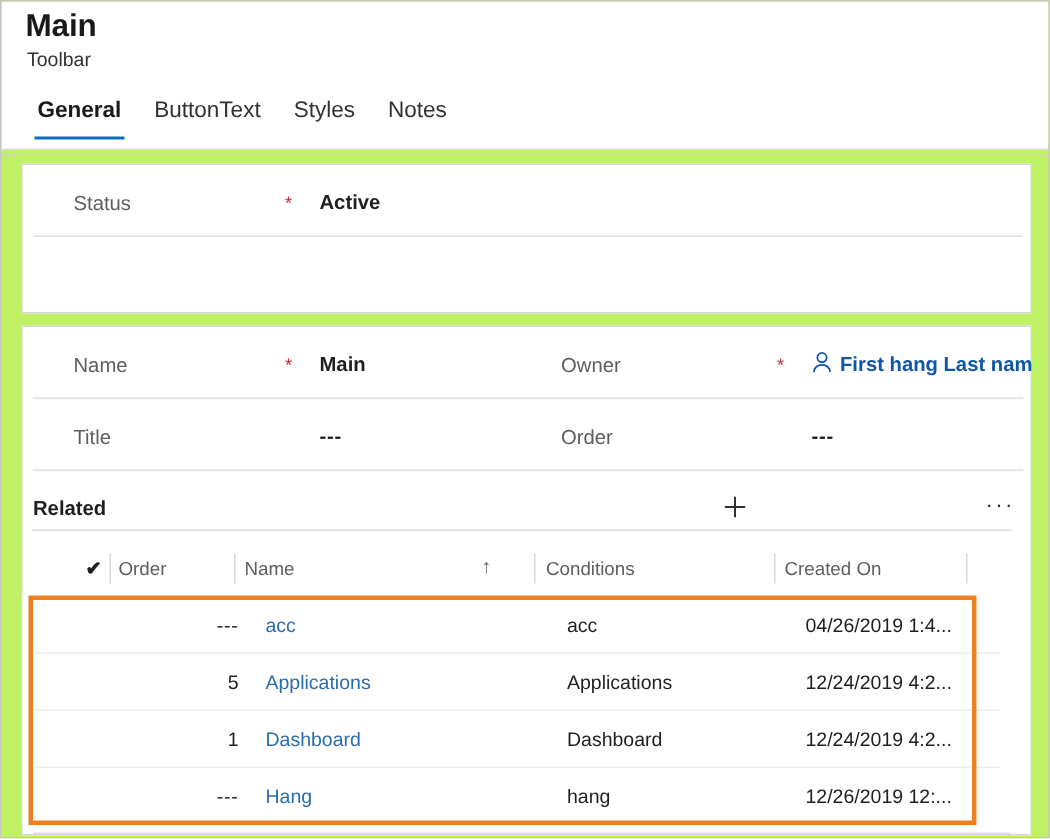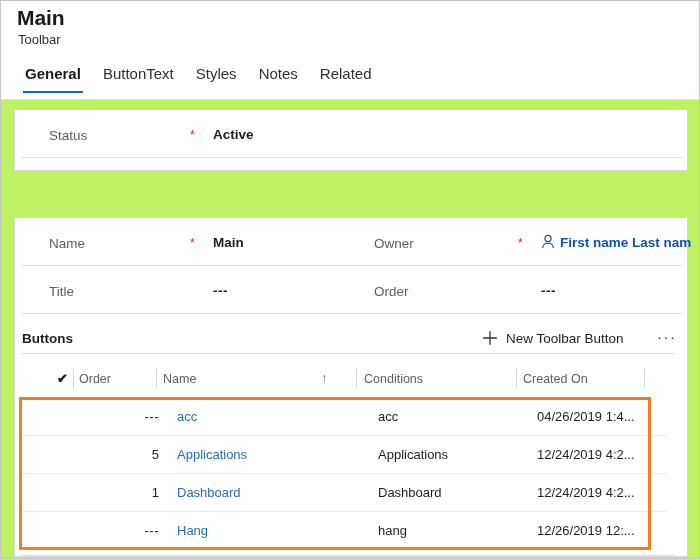--- a/index.html
+++ b/index.html
@@ -88,21 +88,21 @@
     height: 1px;
     background: #d2d0ce;
   }
 
   
   .card {
     position: absolute;
     background: #ffffff;
     border: 1px solid #d8d6d4;
   }
-  #card-status { left: 13px; top: 108px; width: 674px; height: 62px; }
+  #card-status { left: 13px; top: 108px; width: 674px; height: 100px; }
   #card-main   { left: 13px; top: 216px; width: 674px; height: 340px; }
 
   
   .field-row {
     position: absolute;
     left: 0;
     width: 100%;
     height: 47px;
   }
   .field-sep {
@@ -284,21 +284,20 @@
 
   <div class="header">
     <div class="record-title">Main</div>
     <div class="record-subtitle">Toolbar</div>
 
     <div class="tabs">
       <div class="tab active">General</div>
       <div class="tab">ButtonText</div>
       <div class="tab">Styles</div>
       <div class="tab">Notes</div>
-      <div class="tab">Related</div>
     </div>
   </div>
   <div class="header-rule"></div>
   <div class="header-rule2"></div>
 
   <div class="card" id="card-status">
     <div class="field-row" style="top:0;">
       <span class="f-label" style="left:34px; top:18px;">Status</span>
       <span class="f-req" style="left:175px; top:19px;">*</span>
       <span class="f-value" style="left:198px; top:17px;">Active</span>
@@ -314,42 +313,41 @@
       <span class="f-value" style="left:198px; top:17px;">Main</span>
 
       <span class="f-label" style="left:359px; top:18px;">Owner</span>
       <span class="f-req" style="left:503px; top:19px;">*</span>
       <span class="person-icon" style="left:526px; top:16px;">
         <svg width="14" height="15" viewBox="0 0 14 15">
           <circle cx="7" cy="4.4" r="3.1" fill="none" stroke="#0f55a8" stroke-width="1.2"></circle>
           <path d="M1.7 14c0-3.0 2.4-4.8 5.3-4.8s5.3 1.8 5.3 4.8" fill="none" stroke="#0f55a8" stroke-width="1.2"></path>
         </svg>
       </span>
-      <span class="f-link" style="left:545px; top:17px;">First name Last nam</span>
+      <span class="f-link" style="left:545px; top:17px;">First hang Last nam</span>
     </div>
     <div class="field-sep" style="left:7px; top:47px; width:660px;"></div>
 
     <div class="field-row" style="top:48px;">
       <span class="f-label" style="left:34px; top:18px;">Title</span>
       <span class="f-value dashes" style="left:198px; top:17px;">---</span>
 
       <span class="f-label" style="left:359px; top:18px;">Order</span>
       <span class="f-value dashes" style="left:526px; top:17px;">---</span>
     </div>
     <div class="field-sep" style="left:7px; top:95px; width:660px;"></div>
   </div>
 
-  <div class="subgrid-title">Buttons</div>
+  <div class="subgrid-title">Related</div>
 
   <span class="cmd-plus">
     <svg width="18" height="18" viewBox="0 0 18 18">
       <path d="M9 2.2V15.8M2.2 9H15.8" stroke="#323130" stroke-width="1.3" fill="none"></path>
     </svg>
   </span>
-  <div class="cmd-label">New Toolbar Button</div>
   <div class="cmd-more">···</div>
 
   <div class="subgrid-rule"></div>
 
   <div class="grid-head">
     <span class="gh-check">✔</span>
     <span class="gh-div" style="left:58px;"></span>
     <span class="gh-cell" style="left:64px;">Order</span>
     <span class="gh-div" style="left:141px;"></span>
     <span class="gh-cell" style="left:148px;">Name</span>

